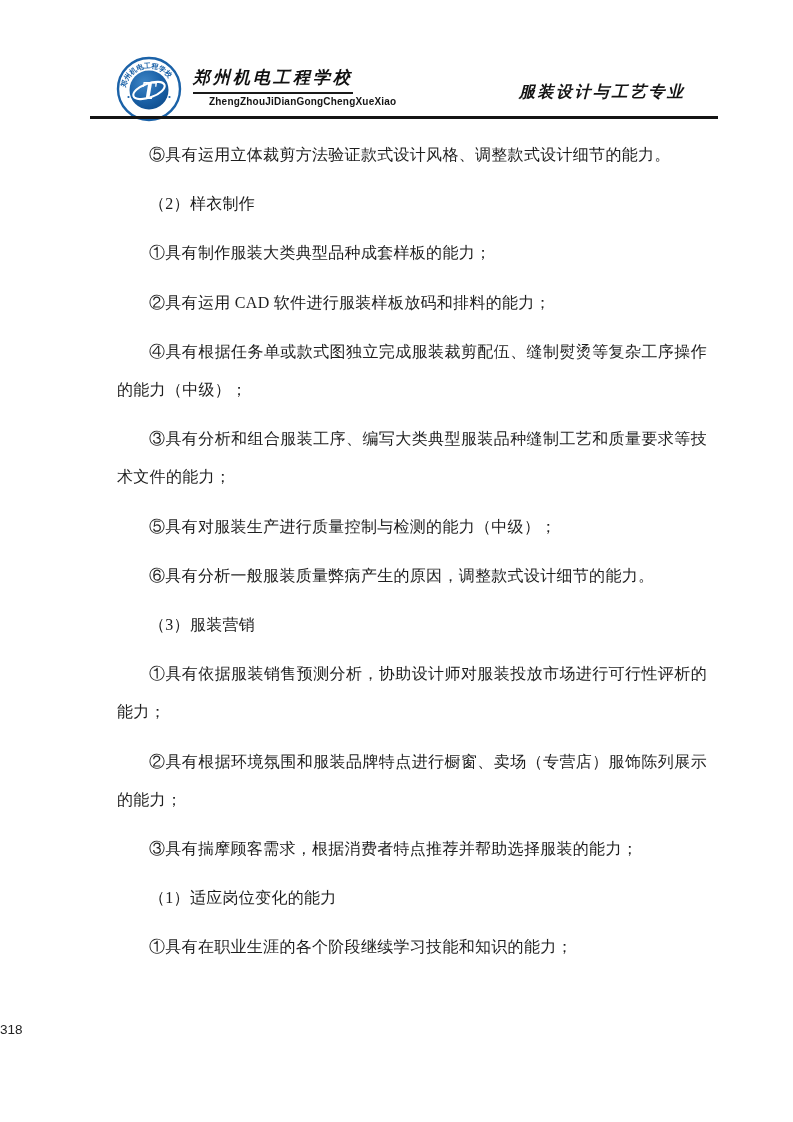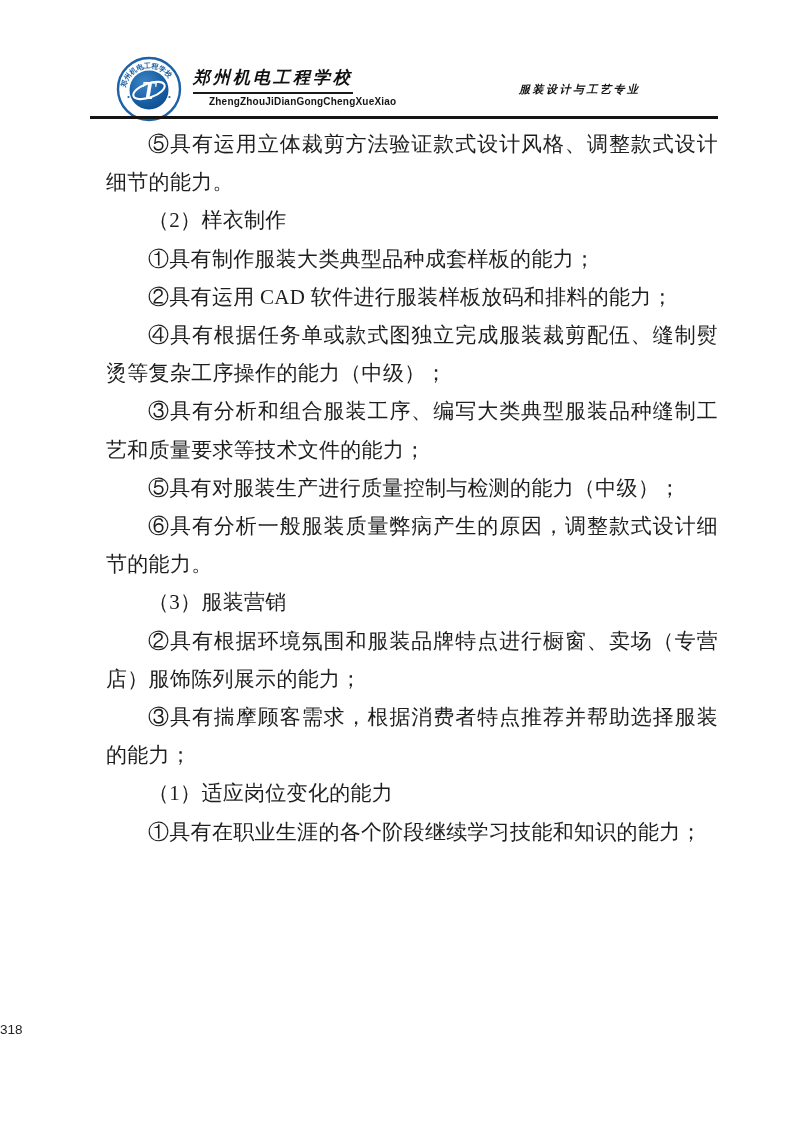--- a/index.html
+++ b/index.html
@@ -56,21 +56,21 @@
     letter-spacing: 0.2px;
     color: #141414;
     white-space: nowrap;
     margin-top: 2px;
     margin-left: 16px;
   }
   .major-title {
     position: absolute;
     left: 519px;
     top: 82px;
-    font-size: 11px;
+    font-size: 16px;
     font-weight: bold;
     font-style: italic;
     letter-spacing: 2.5px;
     color: #141414;
     white-space: nowrap;
   }
   .header-rule {
     position: absolute;
     left: 90px;
     top: 116px;
@@ -80,22 +80,22 @@
   }
 
   
   .doc-body {
     position: absolute;
     left: 106px;
     top: 125px;
     width: 612px;
   }
   .doc-body p {
-    margin: 0;
-    font-size: 21px;
+    margin: 11px;
+    font-size: 16px;
     line-height: 38.2px;
     text-indent: 2em;
     text-align: justify;
     text-justify: inter-character;
     letter-spacing: 0.3px;
     color: #1e1e1e;
   }
 
   
   .footer {
@@ -161,20 +161,21 @@
       <p>④具有根据任务单或款式图独立完成服装裁剪配伍、缝制熨烫等复杂工序操作的能力（中级）；</p>
 
       <p>③具有分析和组合服装工序、编写大类典型服装品种缝制工艺和质量要求等技术文件的能力；</p>
 
       <p>⑤具有对服装生产进行质量控制与检测的能力（中级）；</p>
 
       <p>⑥具有分析一般服装质量弊病产生的原因，调整款式设计细节的能力。</p>
 
       <p>（3）服装营销</p>
 
+      <p>①具有依据服装销售预测分析，协助设计师对服装投放市场进行可行性评析的能力；</p>
 
       <p>②具有根据环境氛围和服装品牌特点进行橱窗、卖场（专营店）服饰陈列展示的能力；</p>
 
       <p>③具有揣摩顾客需求，根据消费者特点推荐并帮助选择服装的能力；</p>
 
 
 
       <p>（1）适应岗位变化的能力</p>
 
       <p>①具有在职业生涯的各个阶段继续学习技能和知识的能力；</p>

